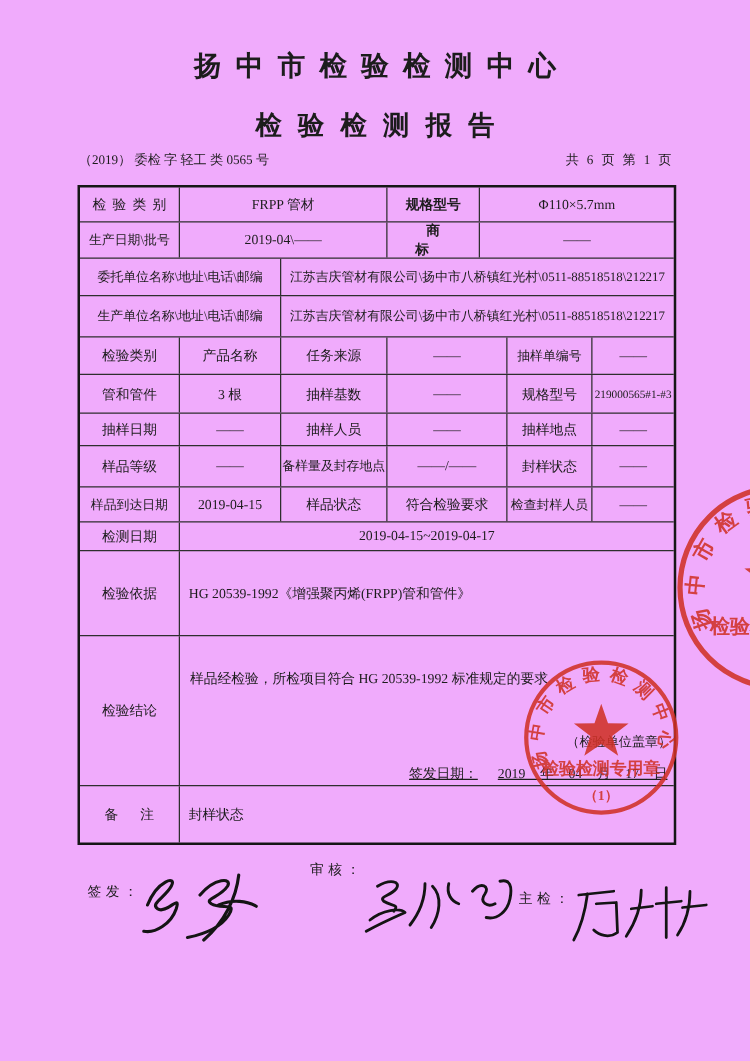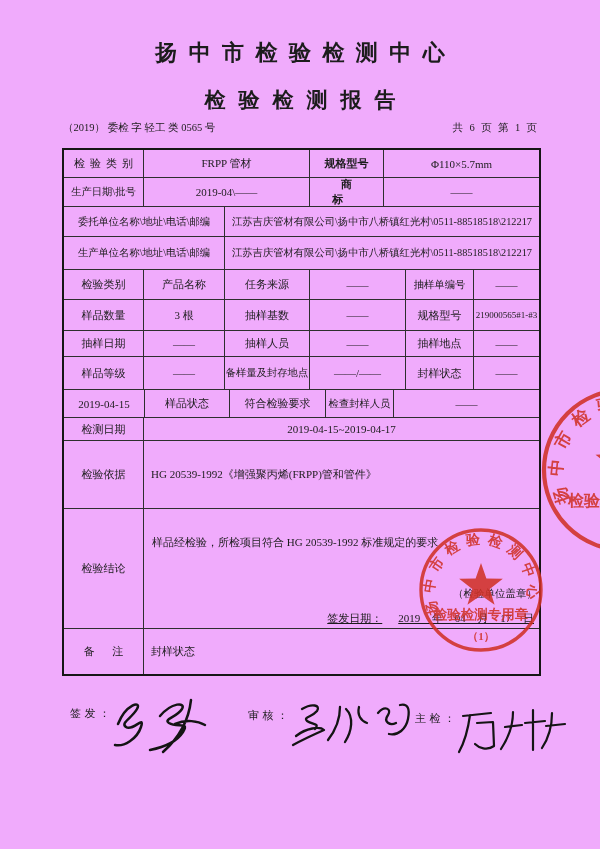--- a/index.html
+++ b/index.html
@@ -92,21 +92,21 @@
     <div class="trow" style="height:30px">
       <div class="td w80">检验类别</div>
       <div class="td w81">产品名称</div>
       <div class="td w85">任务来源</div>
       <div class="td w96">——</div>
       <div class="td w68 small">抽样单编号</div>
       <div class="td grow">——</div>
     </div>
 
     <div class="trow" style="height:31px">
-      <div class="td w80">样品数量</div>
+      <div class="td w80">管和管件</div>
       <div class="td w81">3 根</div>
       <div class="td w85">抽样基数</div>
       <div class="td w96">——</div>
       <div class="td w68">规格型号</div>
       <div class="td grow tiny">219000565#1-#3</div>
     </div>
 
     <div class="trow" style="height:26px">
       <div class="td w80">抽样日期</div>
       <div class="td w81">——</div>
@@ -119,20 +119,21 @@
     <div class="trow" style="height:33px">
       <div class="td w80">样品等级</div>
       <div class="td w81">——</div>
       <div class="td w85 small">备样量及封存地点</div>
       <div class="td w96">——/——</div>
       <div class="td w68">封样状态</div>
       <div class="td grow">——</div>
     </div>
 
     <div class="trow" style="height:28px">
+      <div class="td w80 small">样品到达日期</div>
       <div class="td w81">2019-04-15</div>
       <div class="td w85">样品状态</div>
       <div class="td w96">符合检验要求</div>
       <div class="td w68 small">检查封样人员</div>
       <div class="td grow">——</div>
     </div>
 
     <div class="trow" style="height:23px">
       <div class="td w80">检测日期</div>
       <div class="td grow">2019-04-15~2019-04-17</div>
@@ -186,21 +187,21 @@
     <text x="83" y="122" text-anchor="middle" font-size="16" font-weight="bold" fill="#d03126">检验检测专用章</text>
     <text x="83" y="146" text-anchor="middle" font-size="13" font-weight="bold" fill="#d03126">（1）</text>
   </svg>
 
   <div class="sig-label" style="left:70px;top:706px">签发：</div>
   <svg class="sig" style="left:108px;top:690px" width="130" height="68" viewBox="0 0 130 68" aria-label="张轶">
     <path stroke-width="2.5" d="M10,34 C18,14 34,10 29,19 C24,28 12,33 18,37 C25,42 37,24 33,37 C29,49 16,57 7,55"></path>
     <path stroke-width="2.5" d="M52,26 C64,12 78,12 74,19 C68,28 55,29 61,33 C69,38 82,31 75,42 C68,53 52,58 42,60 M83,10 C81,28 72,47 55,62 M67,34 C78,29 90,31 97,35"></path>
   </svg>
 
-  <div class="sig-label" style="left:248px;top:708px">审核：</div>
+  <div class="sig-label" style="left:248px;top:688px">审核：</div>
   <svg class="sig" style="left:288px;top:696px" width="135" height="55" viewBox="0 0 135 55" aria-label="吴兆明">
     <path stroke-width="2.3" d="M14,13 C24,7 33,9 29,15 C24,21 15,21 19,25 C25,29 32,27 27,33 M8,40 C18,32 32,30 36,34 C27,38 14,44 5,49"></path>
     <path stroke-width="2.3" d="M52,11 C52,23 47,35 40,44 M58,13 C66,21 64,35 57,46 M71,11 C69,19 73,25 79,27"></path>
     <path stroke-width="2.3" d="M90,17 C97,9 104,13 100,19 C95,26 102,30 108,27 M112,9 C120,7 122,13 120,23 C118,33 110,40 101,38"></path>
   </svg>
 
   <div class="sig-label" style="left:415px;top:711px">主检：</div>
   <svg class="sig" style="left:455px;top:700px" width="115" height="62" viewBox="0 0 115 62" aria-label="顾琳">
     <path stroke-width="2.2" d="M8,16 L36,13 M15,15 C13,30 9,43 4,52 M22,23 L38,22 L39,46 C32,51 24,48 20,44"></path>
     <path stroke-width="2.2" d="M58,12 C58,27 52,40 46,49 M50,27 L67,25 M78,10 L78,50 M70,23 L90,21 M97,13 C97,27 93,39 87,48 M91,26 L110,24"></path>

